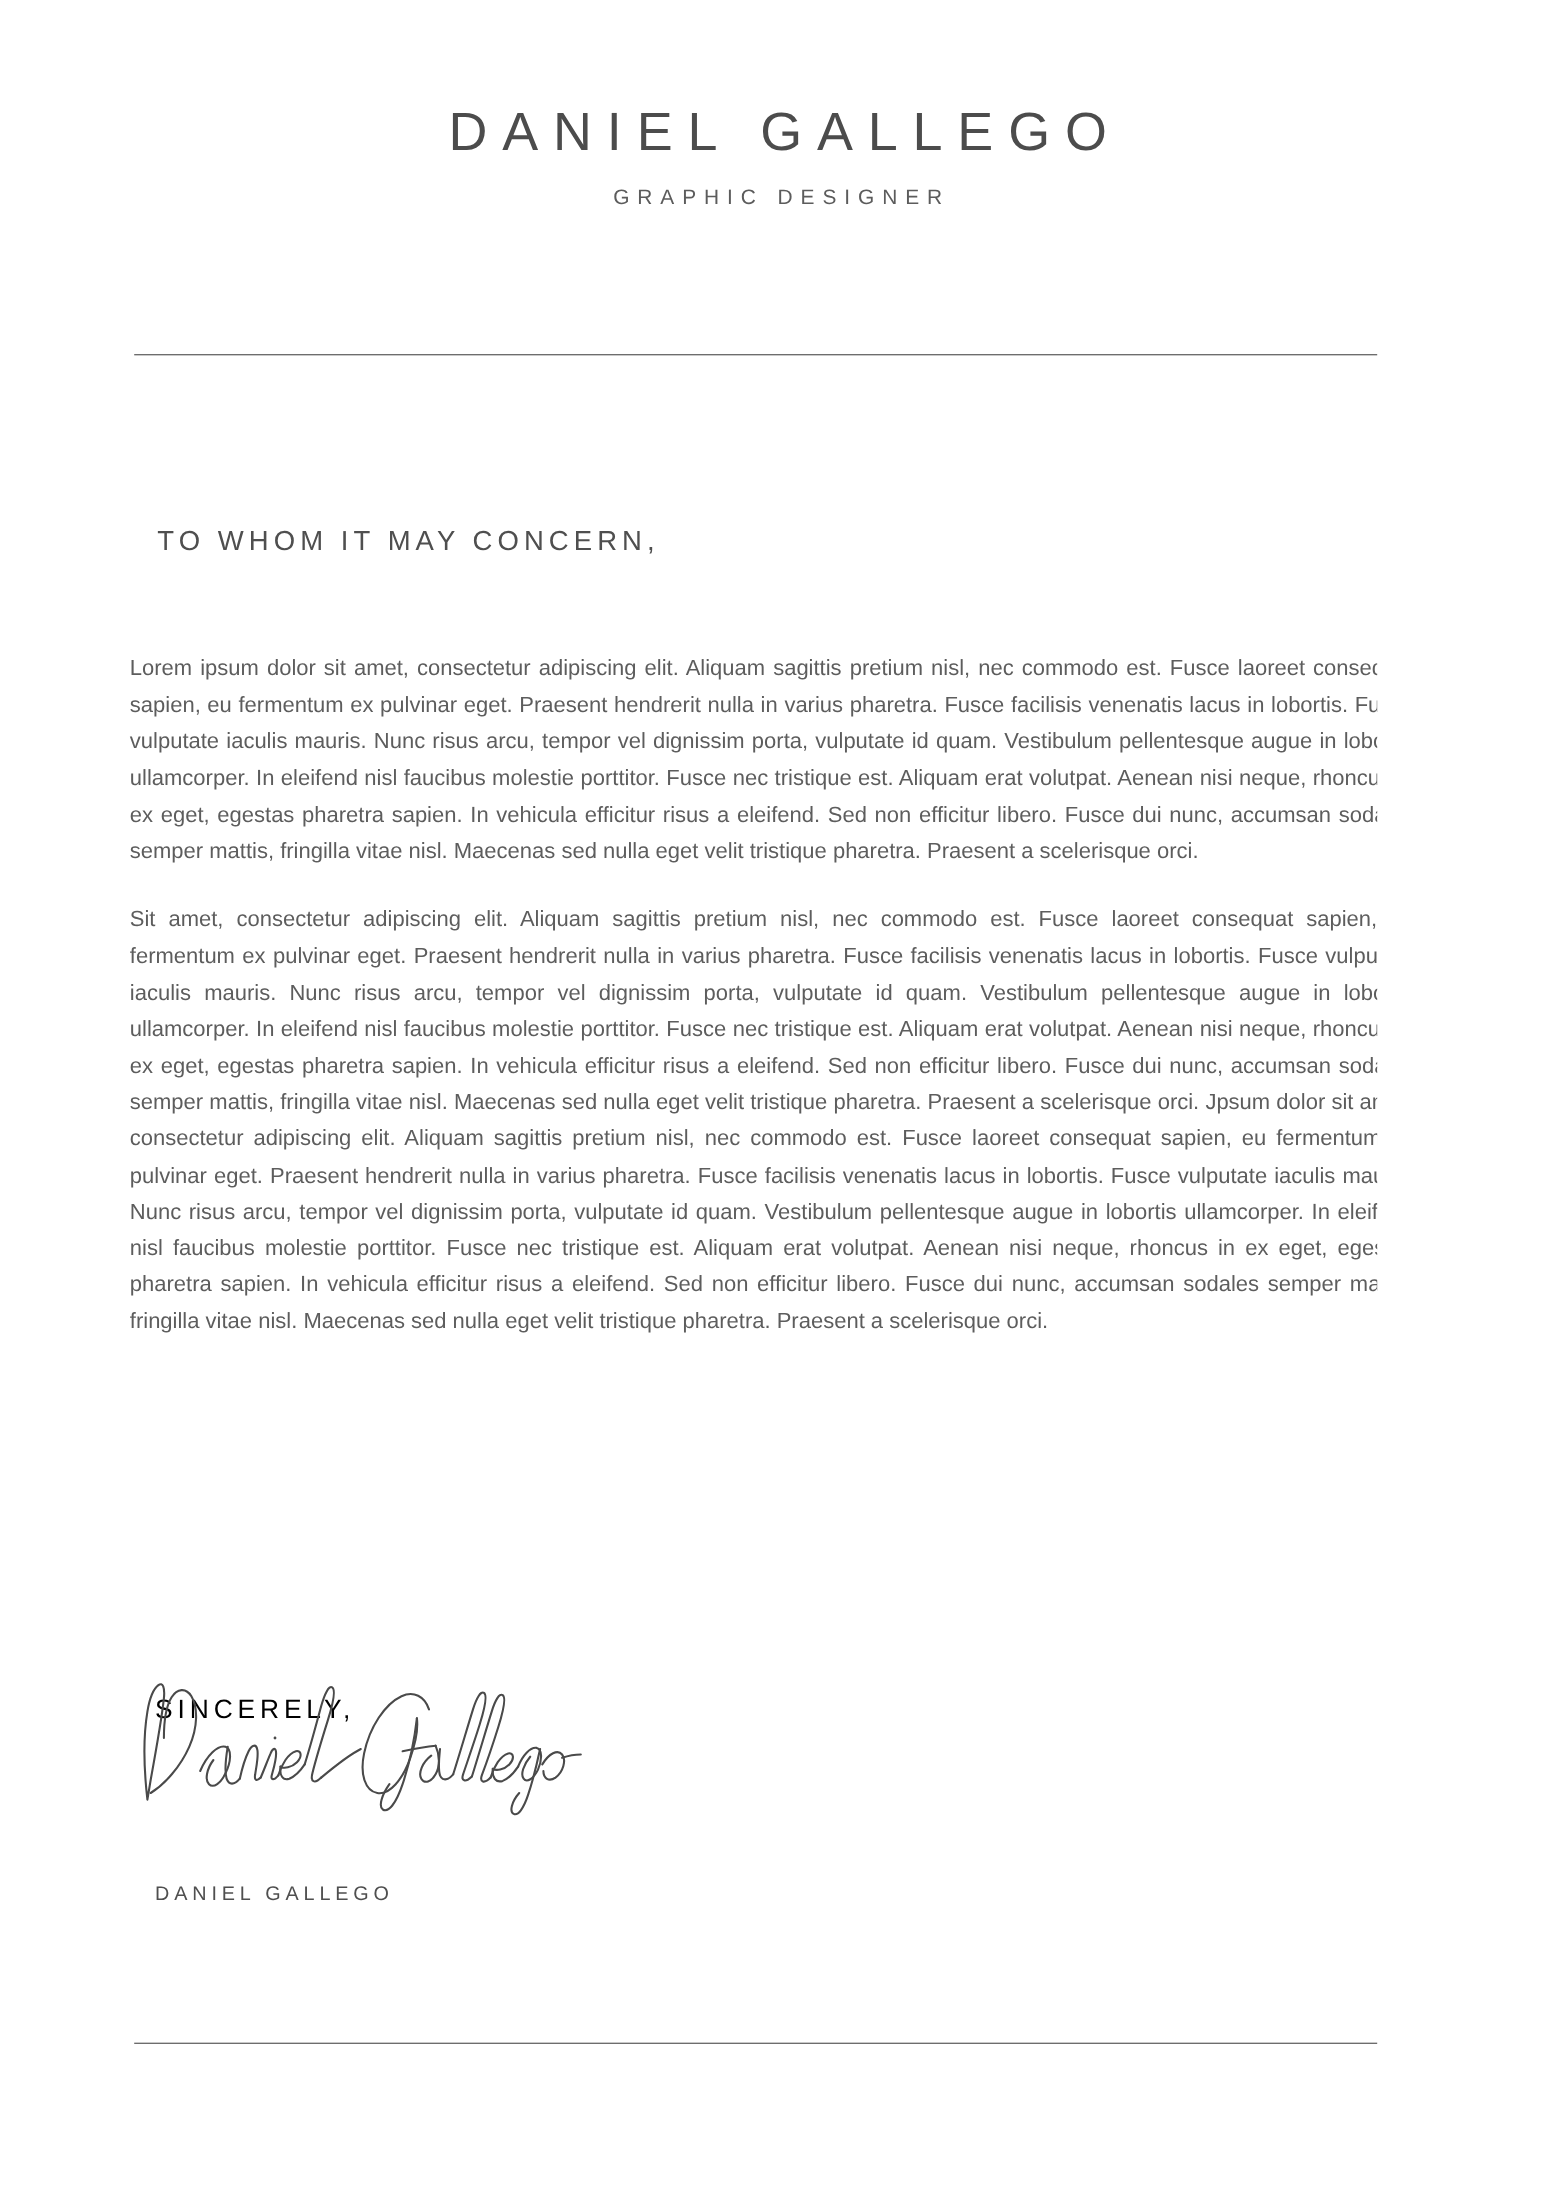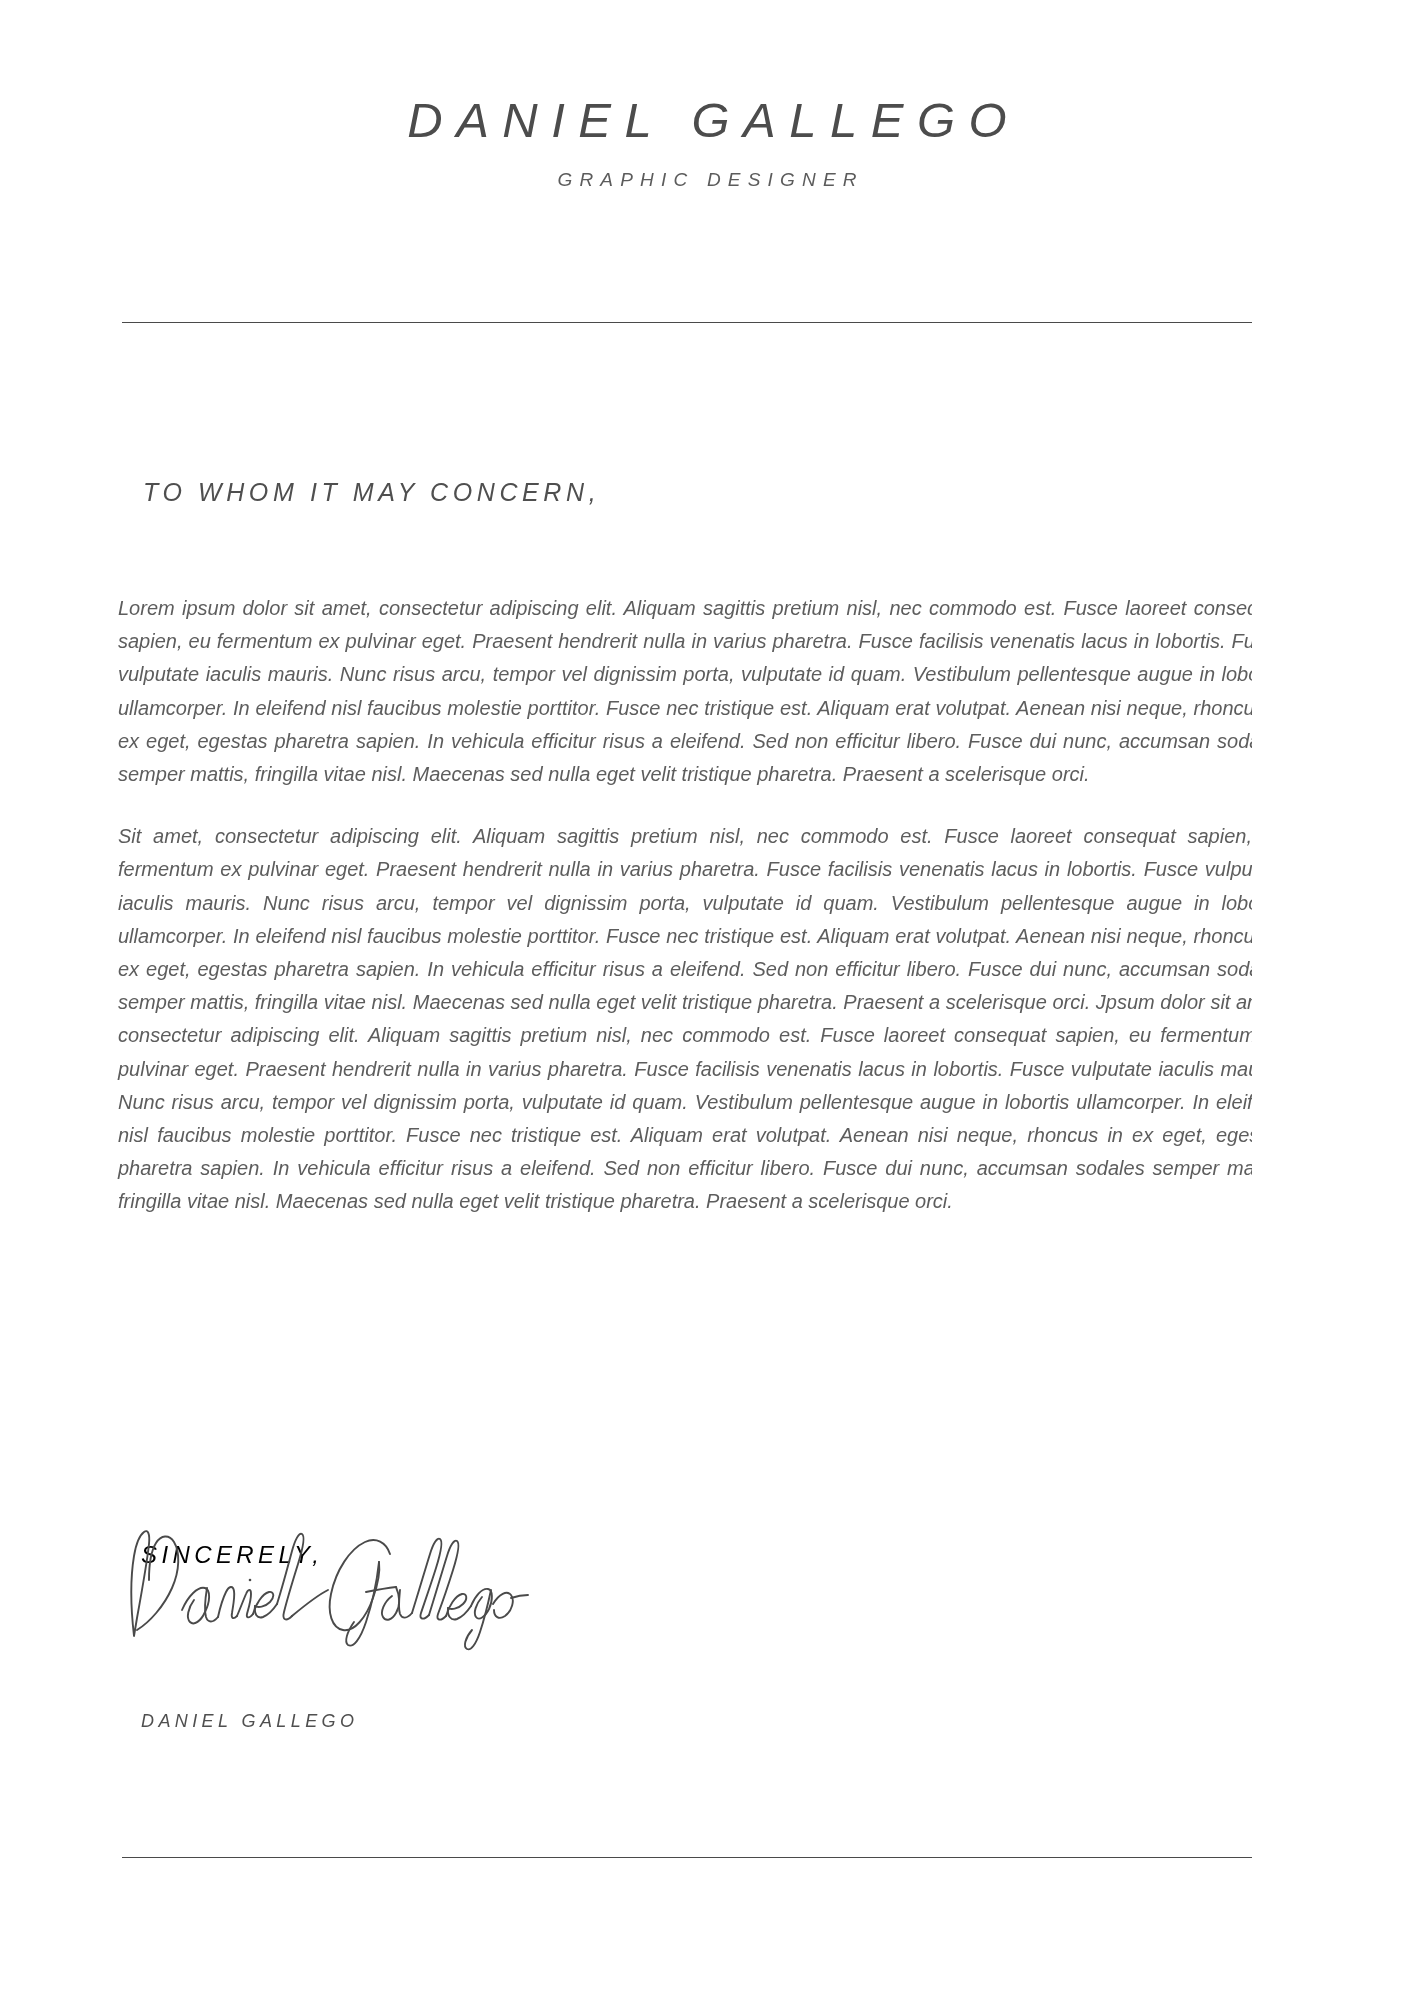--- a/index.html
+++ b/index.html
@@ -11,21 +11,20 @@
     font-family: "Liberation Sans", sans-serif;
     -webkit-font-smoothing: antialiased;
   }
   .page {
     position: relative;
     width: 1252px;
     height: 2000px;
     background: #ffffff;
     overflow: hidden;
     box-sizing: border-box;
-    font-style: italic;
   }
 
   
   .header {
     position: absolute;
     left: 0;
     top: 95px;
     width: 1414px;
     text-align: center;
   }

